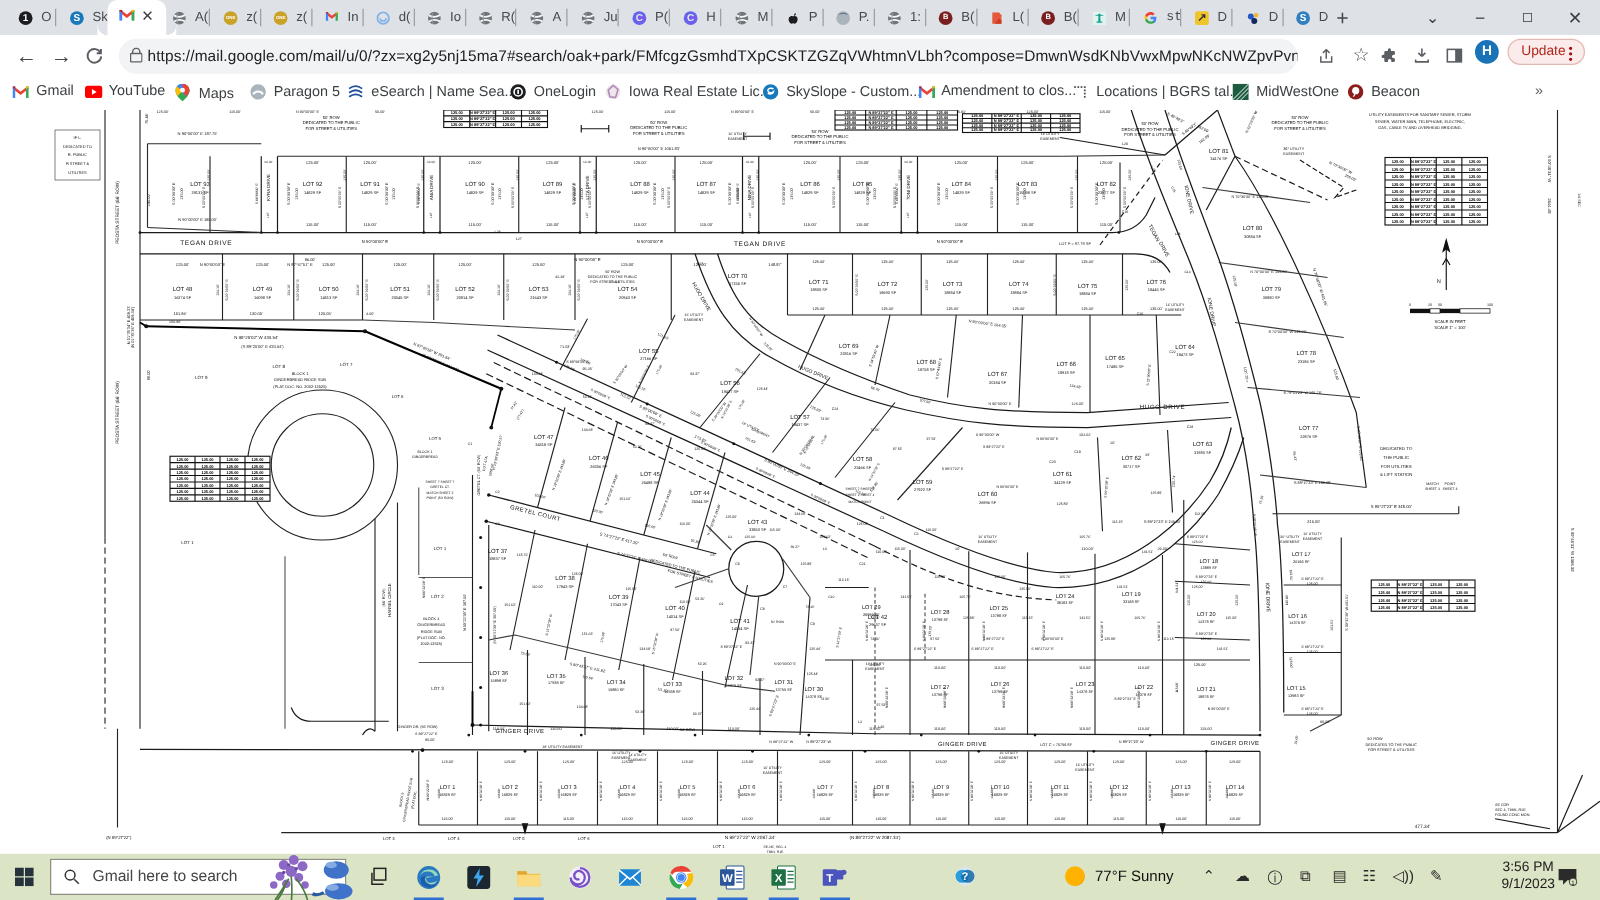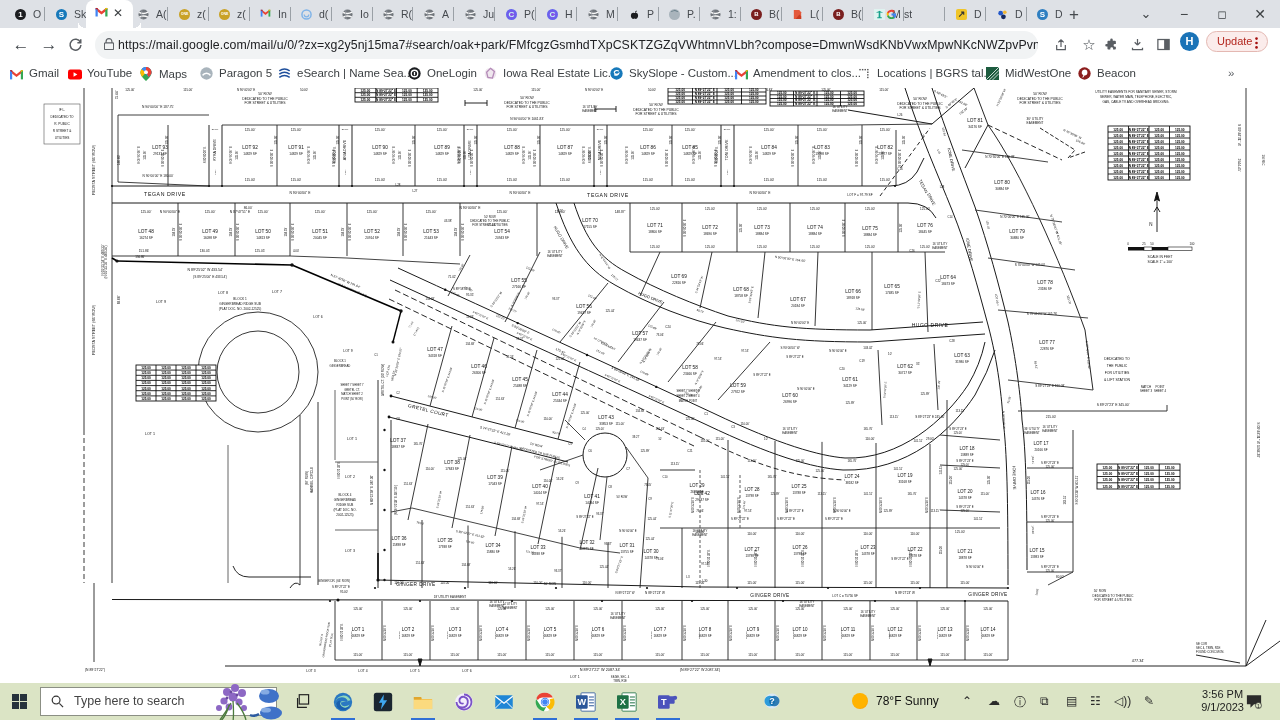--- a/index.html
+++ b/index.html
@@ -214,21 +214,21 @@
       </div>
       <div class="tabdiv" style="left:862px;"></div>
       <div class="tab" style="left:863px;width:41px;">
         <span class="fav" style="background:transparent;"><svg width="11" height="11" viewBox="0 0 12 12">
             <rect x="0" y="0" width="12" height="12" fill="#dff3f0"></rect>
             <path d="M6 2 c-1.5 1.2 -3 1.5 -4 1.2 c1 .8 2.4 .9 3.2 .7 L5 9 h-1.5 v1 h5 v-1 H7 L6.8 3.9 c.8 .2 2.2 .1 3.2 -.7 c-1 .3 -2.5 0 -4 -1.2 z" fill="#16a08a"></path>
           </svg></span>
         <span class="ttl">M</span>
       </div>
       <div class="tabdiv" style="left:903px;"></div>
-      <div class="tab" style="left:875px;width:41px;">
+      <div class="tab" style="left:904px;width:41px;font-family:Liberation Mono, monospace;">
         <span class="fav" style="background:transparent;"><svg width="11" height="11" viewBox="0 0 48 48">
             <path d="M44 24 c0-1.6-.14-3.2-.4-4.7 H24 v9 h11.3 c-.5 2.6-2 4.9-4.2 6.4 v5.3 h6.8 C41.9 36.4 44 30.7 44 24z" fill="#4285f4"></path>
             <path d="M24 44 c5.7 0 10.5-1.9 14-5.1 l-6.8-5.3 c-1.9 1.3-4.3 2-7.2 2 -5.5 0-10.2-3.7-11.9-8.7 H5.1 v5.5 C8.6 39.3 15.8 44 24 44z" fill="#34a853"></path>
             <path d="M12.1 26.9 c-.4-1.3-.7-2.6-.7-4s.3-2.7.7-4 v-5.5 H5.1 C3.8 16.1 3 19 3 22s.8 5.9 2.1 8.4 l7-5.5z" fill="#fbbc05"></path>
             <path d="M24 11.8 c3.1 0 5.9 1.1 8.1 3.1 l6-6 C34.5 5.1 29.7 3 24 3 15.8 3 8.6 7.7 5.1 14.5 l7 5.5 c1.7-5 6.4-8.2 11.9-8.2z" fill="#ea4335"></path>
           </svg></span>
         <span class="ttl">st</span>
       </div>
       <div class="tabdiv" style="left:944px;"></div>
       <div class="tab" style="left:945px;width:41px;">
@@ -1607,21 +1607,21 @@
         <rect x="0" y="0" width="7" height="7" fill="#26323c"></rect>
         <rect x="8" y="0" width="7" height="7" fill="#26323c"></rect>
         <rect x="0" y="8" width="7" height="7" fill="#26323c"></rect>
         <rect x="8" y="8" width="7" height="7" fill="#26323c"></rect>
       </svg>
   <div id="tb-search">
     <svg class="mag" viewBox="0 0 14 14">
           <circle cx="5.5" cy="5.5" r="4.2" fill="none" stroke="#333" stroke-width="1.3"></circle>
           <path d="M9 9 L13 13" stroke="#333" stroke-width="1.3"></path>
         </svg>
-    <span class="ph">Type here to search</span>
+    <span class="ph">Gmail here to search</span>
     <svg style="position:absolute;left:140px;top:-5px;width:105px;height:40px;" viewBox="0 0 105 40">
           <g fill="#8d68c4">
             <circle cx="46" cy="9" r="4"></circle>
             <circle cx="54" cy="5" r="4"></circle>
             <circle cx="61" cy="10" r="4"></circle>
             <circle cx="52" cy="14" r="4.5"></circle>
             <circle cx="43" cy="18" r="3.6"></circle>
             <circle cx="58" cy="19" r="3.6"></circle>
             <circle cx="48" cy="24" r="3.4"></circle>
             <circle cx="38" cy="25" r="3"></circle>
@@ -1726,21 +1726,21 @@
         <rect x="5" y="2" width="11" height="11" fill="none" stroke="#222" stroke-width="1.4"></rect>
         <path d="M3 6 v11 h11" fill="none" stroke="#222" stroke-width="1.4"></path>
       </svg>
       <div class="tbunder" style="left:331px;"></div>
       <div class="tbunder" style="left:411px;"></div>
       <div class="tbunder" style="left:533px;"></div>
       <div class="tbunder" style="left:574px;"></div>
       <div class="tbunder" style="left:615px;"></div>
       <div class="tbunder" style="left:656px;"></div>
       <span style="position:absolute;left:852px;top:10px;width:16px;height:16px;border-radius:50%;background:radial-gradient(circle at 45% 45%, #ffb300 60%, #f57f17);"></span>
-      <span style="position:absolute;left:876px;top:11px;font-size:12px;color:#111;">78°F Sunny</span>
+      <span style="position:absolute;left:876px;top:11px;font-size:12px;color:#111;">77°F Sunny</span>
       <span class="trayic" style="left:962px;">⌃</span>
       <span class="trayic" style="left:988px;">☁</span>
       <span class="trayic" style="left:1014px;">ⓘ</span>
       <span class="trayic" style="left:1040px;">⧉</span>
       <span class="trayic" style="left:1066px;">▤</span>
       <span class="trayic" style="left:1090px;">☷</span>
       <span class="trayic" style="left:1114px;">◁))</span>
       <span class="trayic" style="left:1144px;">✎</span>
       <svg style="position:absolute;left:1246px;top:11px;width:16px;height:15px;" viewBox="0 0 18 16">
         <path d="M1 1 h16 v10 h-8 l-4 4 v-4 H1 Z" fill="#2b2b2b"></path>

